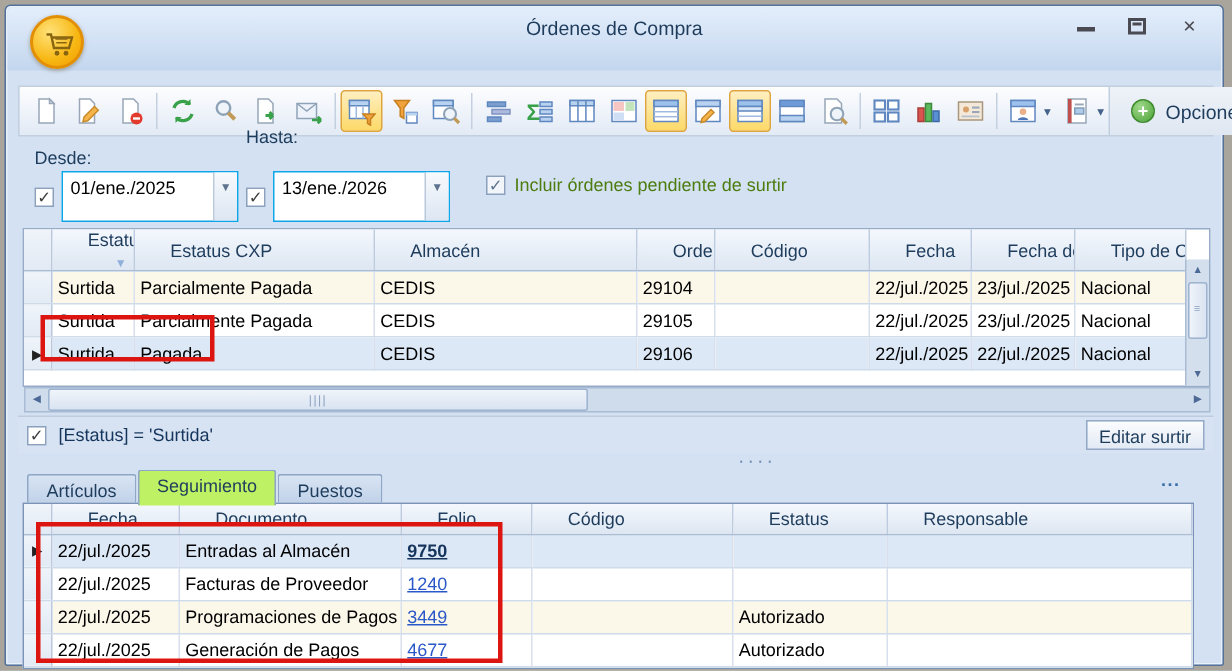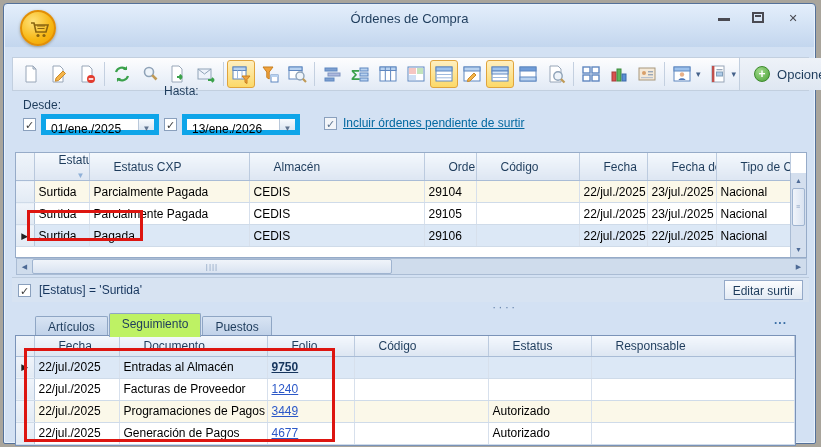--- a/index.html
+++ b/index.html
@@ -43,21 +43,21 @@
     background:radial-gradient(circle at 35% 30%,#9fd98a,#4ca238);
     border:1px solid #3c8a2c;color:#fff;font-size:12px;line-height:14px;
     text-align:center;font-weight:bold;margin-right:7px;}
   .opt-label{font-size:13px;color:#1e3c5c;}
 
   
   .lbl{font-size:12px;color:#1e3c5c;}
   .cb{width:13px;height:13px;background:#fff;border:1px solid #8aa0bd;
     font-size:11px;line-height:12px;text-align:center;color:#3c3c3c;}
   .cb.dim{color:#5d748f;background:#f2f5f9;}
-  .datebox{display:flex;height:21px;border:5px solid #0ea5e9;background:#fff;}
+  .datebox{display:flex;height:34px;border:1px solid #0ea5e9;background:#fff;}
   .datebox .val{font-size:12px;color:#000;padding:3px 4px 0 5px;flex:1;}
   .datebox .ddbtn{width:16px;background:linear-gradient(#f7fafd,#dce6f2);
     border-left:1px solid #b9c8da;color:#60748f;font-size:8px;text-align:center;line-height:19px;}
 
   
   table{border-collapse:collapse;table-layout:fixed;}
   .grid{font-size:12px;color:#000;background:#fff;}
   .grid td,.grid th{overflow:hidden;white-space:nowrap;padding:0 4px;height:22px;
     border-right:1px solid #d7e0ec;border-bottom:1px solid #cfdbe9;text-align:left;
     font-weight:normal;}
@@ -96,21 +96,21 @@
   
   .filterbar{position:absolute;left:8px;top:273px;width:797px;height:25px;
     background:#d7e3f2;border-top:1px solid #bdccde;display:flex;align-items:center;padding:0 6px;}
   .filter-expr{font-size:12px;color:#16355d;margin-left:8px;}
   .editfilter{margin-left:auto;height:20px;padding:2px 8px 0;font-size:12px;color:#1e3c5c;
     background:linear-gradient(#fbfcfe,#e2eaf4);border:1px solid #94a9c8;}
   .splitdots{position:absolute;left:488px;top:299px;color:#6e8bb0;font-size:13px;
     letter-spacing:2px;line-height:8px;}
 
   
-  .tabs{position:absolute;left:31px;top:309px;display:flex;align-items:flex-end;height:24px;}
+  .tabs{position:absolute;left:14px;top:309px;display:flex;align-items:flex-end;height:24px;}
   .tab{height:21px;padding:3px 12px 0;font-size:12px;color:#1e3c5c;
     background:linear-gradient(#d8e4f3,#bed0e8);border:1px solid #8fa6c4;border-bottom:none;
     border-radius:2px 2px 0 0;margin-right:1px;}
   .tab.active{height:24px;background:#bef264;font-size:12px;z-index:3;}
   .tab-ellipsis{position:absolute;right:28px;top:309px;color:#3a6ea5;font-weight:bold;
     font-size:12px;letter-spacing:1px;}
 
   
   .redbox{position:absolute;border:3px solid #dd1510;z-index:9;}
   .redbox1{left:23px;top:206px;width:116px;height:31px;}
@@ -342,21 +342,21 @@
   <div class="abs lbl" style="left:160px;top:80px;">Hasta:</div>
   <div class="abs" style="left:160px;top:110px;display:flex;align-items:center;">
     <span class="cb">✓</span>
     <div class="datebox" style="width:118px;margin-left:5px;">
       <span class="val">13/ene./2026</span>
       <span class="ddbtn">▼</span>
     </div>
   </div>
   <div class="abs" style="left:320px;top:112px;display:flex;align-items:center;gap:6px;">
     <span class="cb dim">✓</span>
-    <span class="lbl" style="color:#0369a1;text-decoration:underline;">Incluir órdenes pendiente de surtir</span>
+    <span class="lbl" style="color:#4d7c0f;">Incluir órdenes pendiente de surtir</span>
   </div>
 
   <div class="grid-wrap-top">
     <table class="grid" style="width:774px;">
       <colgroup>
           <col style="width:18px">
           <col style="width:55px">
           <col style="width:160px">
           <col style="width:175px">
           <col style="width:52px">

